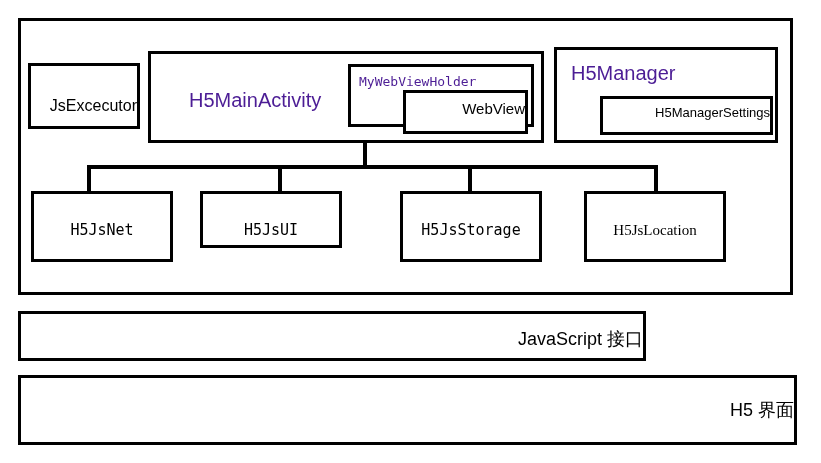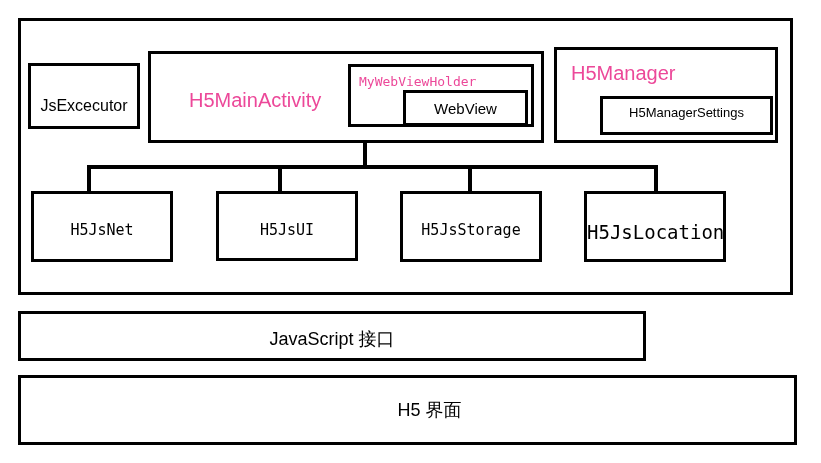--- a/index.html
+++ b/index.html
@@ -21,37 +21,38 @@
     box-sizing: border-box;
     background: #ffffff;
     border: 3px solid #000000;
   }
   .outer-container {
     border-width: 3px;
   }
   .label {
     position: absolute;
     white-space: nowrap;
-    color: #ec4899;
+    color: #4c1d95;
     line-height: 1;
   }
   .center-label {
     position: absolute;
     left: 0;
     right: 0;
     text-align: center;
     white-space: nowrap;
     color: #000000;
     line-height: 1;
   }
   .mono {
     font-family: "DejaVu Sans Mono", "Liberation Mono", monospace;
   }
   .sans {
     font-family: "Liberation Sans", sans-serif;
+    text-align: right;
   }
   .connector {
     position: absolute;
     background: #000000;
   }
 </style>
 </head>
 <body>
 
 <div id="canvas">
@@ -68,48 +69,48 @@
   <div class="box" style="left:28px; top:63px; width:112px; height:66px;">
     <div class="center-label sans" style="top:32px; font-size:16px;">JsExcecutor</div>
   </div>
 
   <div class="box" style="left:148px; top:51px; width:396px; height:92px;">
     <div class="label sans" style="left:38px; top:36px; font-size:20px;">H5MainActivity</div>
 
     <div class="box" style="left:197px; top:10px; width:186px; height:63px;">
       <div class="label mono" style="left:8px; top:8px; font-size:13px;">MyWebViewHolder</div>
 
-      <div class="box" style="left:52px; top:23px; width:125px; height:36px;">
+      <div class="box" style="left:52px; top:23px; width:125px; height:44px;">
         <div class="center-label sans" style="top:8px; font-size:15px;">WebView</div>
       </div>
     </div>
   </div>
 
   <div class="box" style="left:554px; top:47px; width:224px; height:96px;">
     <div class="label sans" style="left:14px; top:13px; font-size:20px;">H5Manager</div>
 
     <div class="box" style="left:43px; top:46px; width:173px; height:39px;">
       <div class="center-label sans" style="top:7px; font-size:13px;">H5ManagerSettings</div>
     </div>
   </div>
 
   <div class="box" style="left:31px; top:191px; width:142px; height:71px;">
     <div class="center-label mono" style="top:29px; font-size:15px;">H5JsNet</div>
   </div>
 
-  <div class="box" style="left:216px; top:191px; width:142px; height:70px;">
+  <div class="box" style="left:200px; top:191px; width:142px; height:57px;">
     <div class="center-label mono" style="top:29px; font-size:15px;">H5JsUI</div>
   </div>
 
   <div class="box" style="left:400px; top:191px; width:142px; height:71px;padding-left:34px;">
     <div class="center-label mono" style="top:29px; font-size:15px;">H5JsStorage</div>
   </div>
 
   <div class="box" style="left:584px; top:191px; width:142px; height:71px;">
-    <div class="center-label mono" style="top:29px; font-size:19px;">H5JsLocation</div>
+    <div class="center-label mono" style="top:29px; font-size:15px;font-family:Liberation Serif, serif;">H5JsLocation</div>
   </div>
 
   <div class="box" style="left:18px; top:311px; width:628px; height:50px;">
     <div class="center-label sans" style="top:16px; font-size:18px;">JavaScript 接口</div>
   </div>
 
   <div class="box" style="left:18px; top:375px; width:779px; height:70px;">
     <div class="center-label sans" style="top:23px; font-size:18px;margin-left:44px;">H5 界面</div>
   </div>
 

